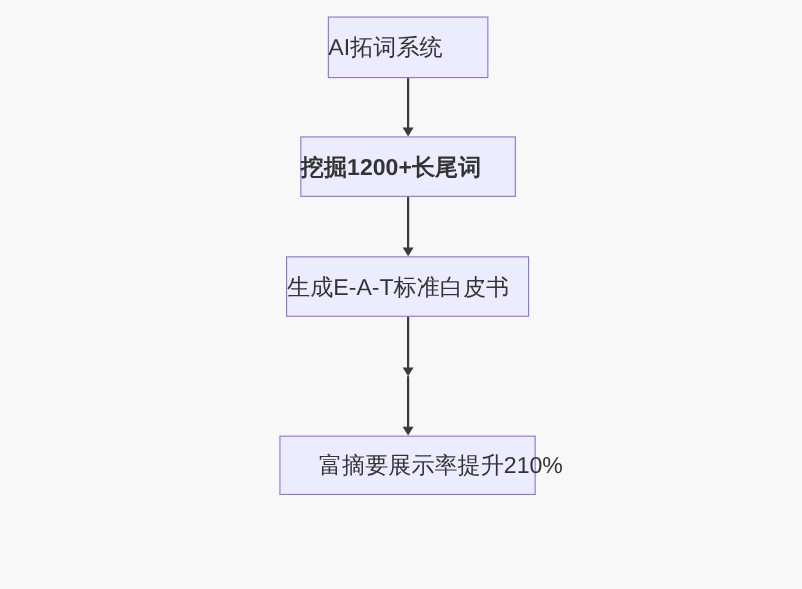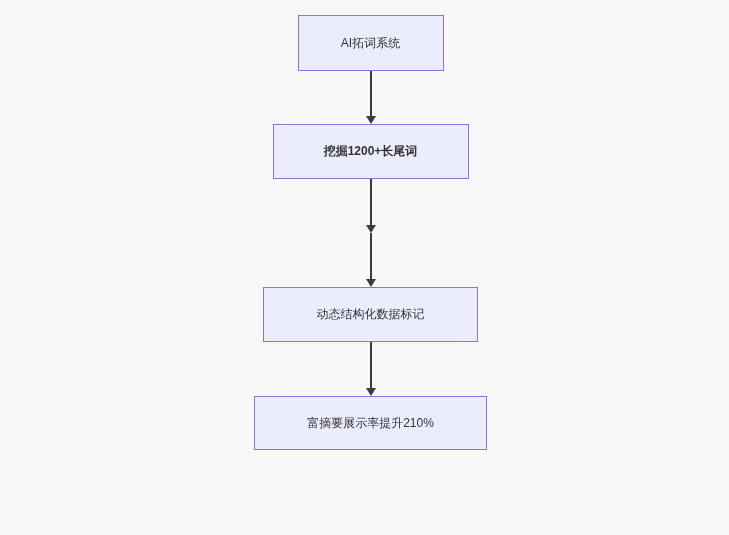--- a/index.html
+++ b/index.html
@@ -28,33 +28,32 @@
     top: 15px;
     width: 729px;
     display: flex;
     flex-direction: column;
     align-items: center;
   }
   .node {
     height: 55px;
     display: flex;
     align-items: center;
-    justify-content: center;
     background: var(--node-fill);
     border: 1px solid var(--node-border);
     color: var(--text-color);
-    font-size: 12px;
+    font-size: 21px;
     white-space: nowrap;
     flex: 0 0 auto;
   }
   .n1 { width: 146px; height: 56px; }
   .n2 { width: 196px; font-weight: bold; }
   .n3 { width: 221px; }
   .n4 { width: 215px; }
-  .n5 { width: 233px; height: 54px; }
+  .n5 { width: 233px; height: 54px; padding-left: 35px; }
   .edge {
     height: 54px;
     display: flex;
     flex-direction: column;
     align-items: center;
     flex: 0 0 auto;
   }
   .e1 { height: 53px; }
   .edge-line {
     width: 2px;
@@ -88,29 +87,29 @@
 
     <div class="node n2">
       <span>挖掘1200+长尾词</span>
     </div>
 
     <div class="edge">
       <div class="edge-line"></div>
       <div class="edge-head"></div>
     </div>
 
+    <div class="node n3">
+      <span>生成E-A-T标准白皮书</span>
+    </div>
 
     <div class="edge">
       <div class="edge-line"></div>
       <div class="edge-head"></div>
     </div>
 
-    <div class="node n4">
-      <span>动态结构化数据标记</span>
-    </div>
 
     <div class="edge">
       <div class="edge-line"></div>
       <div class="edge-head"></div>
     </div>
 
     <div class="node n5">
       <span>富摘要展示率提升210%</span>
     </div>
 

